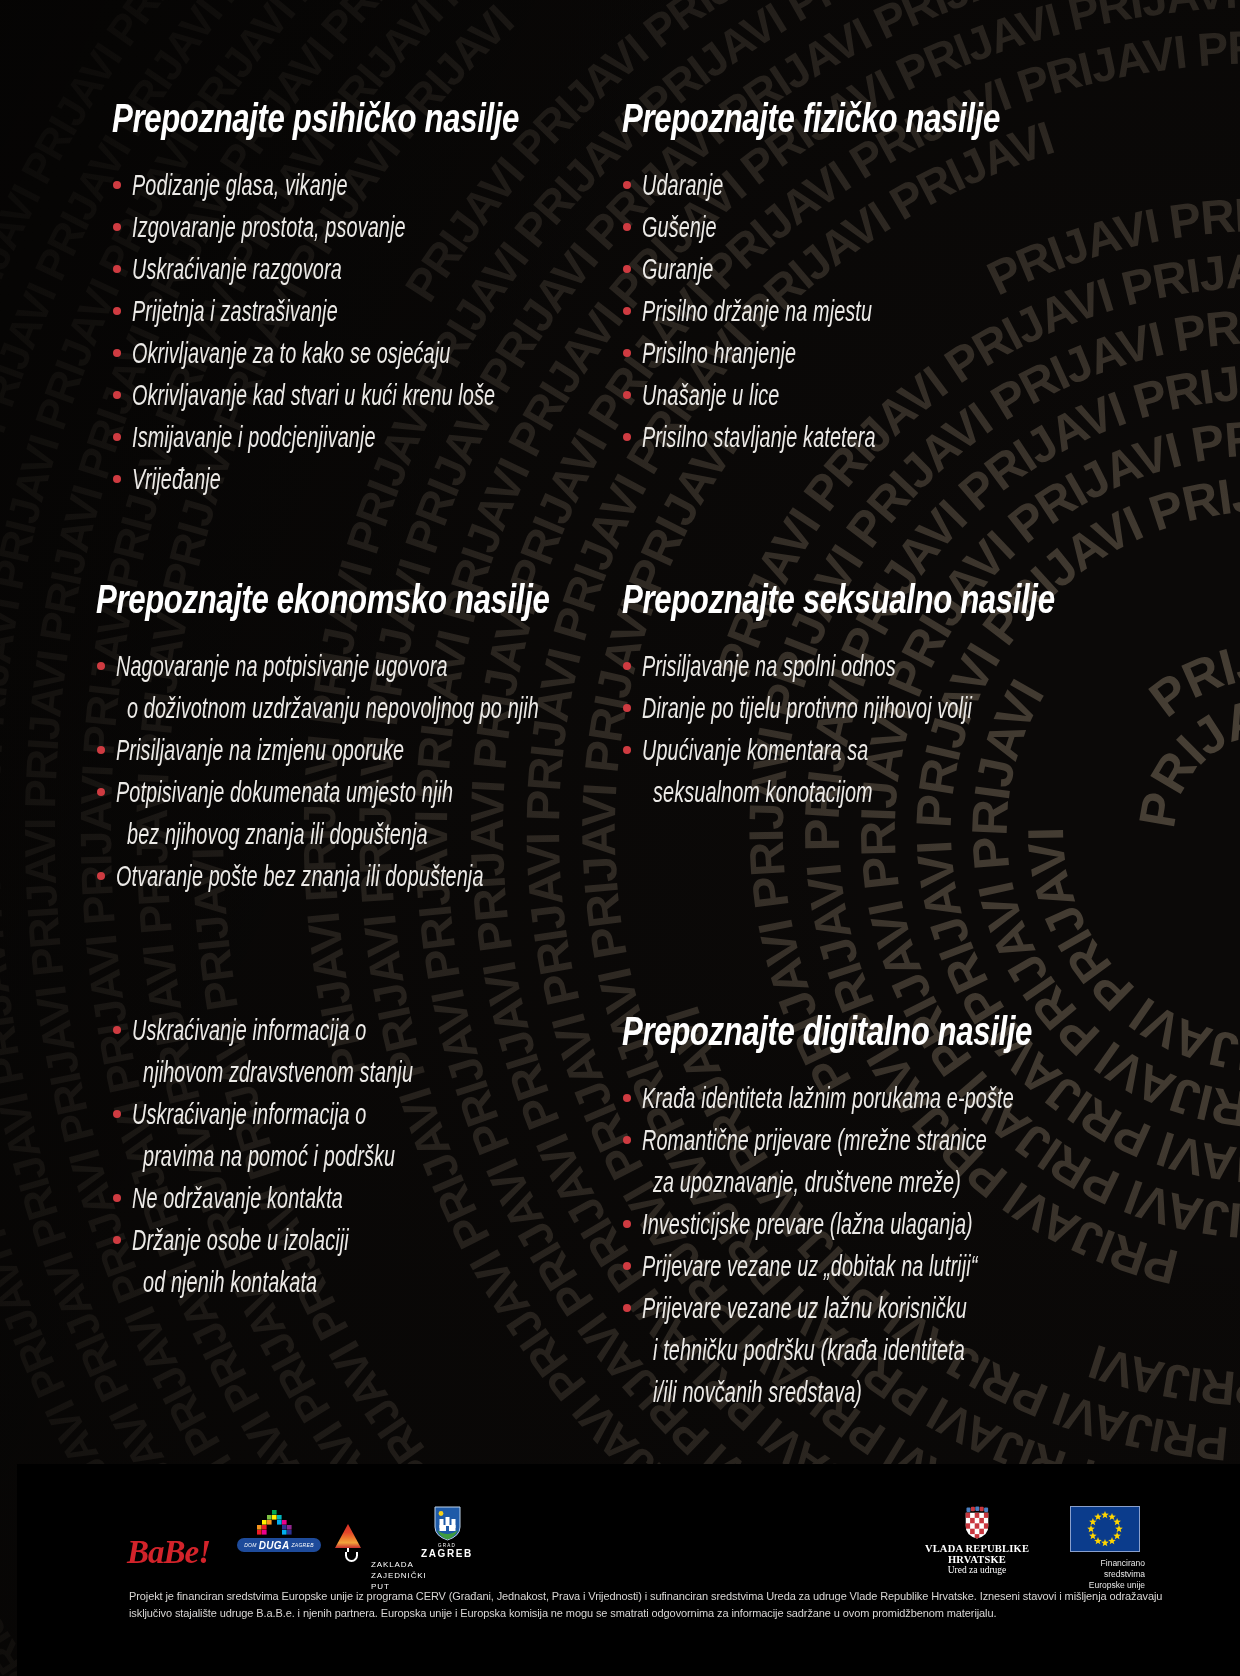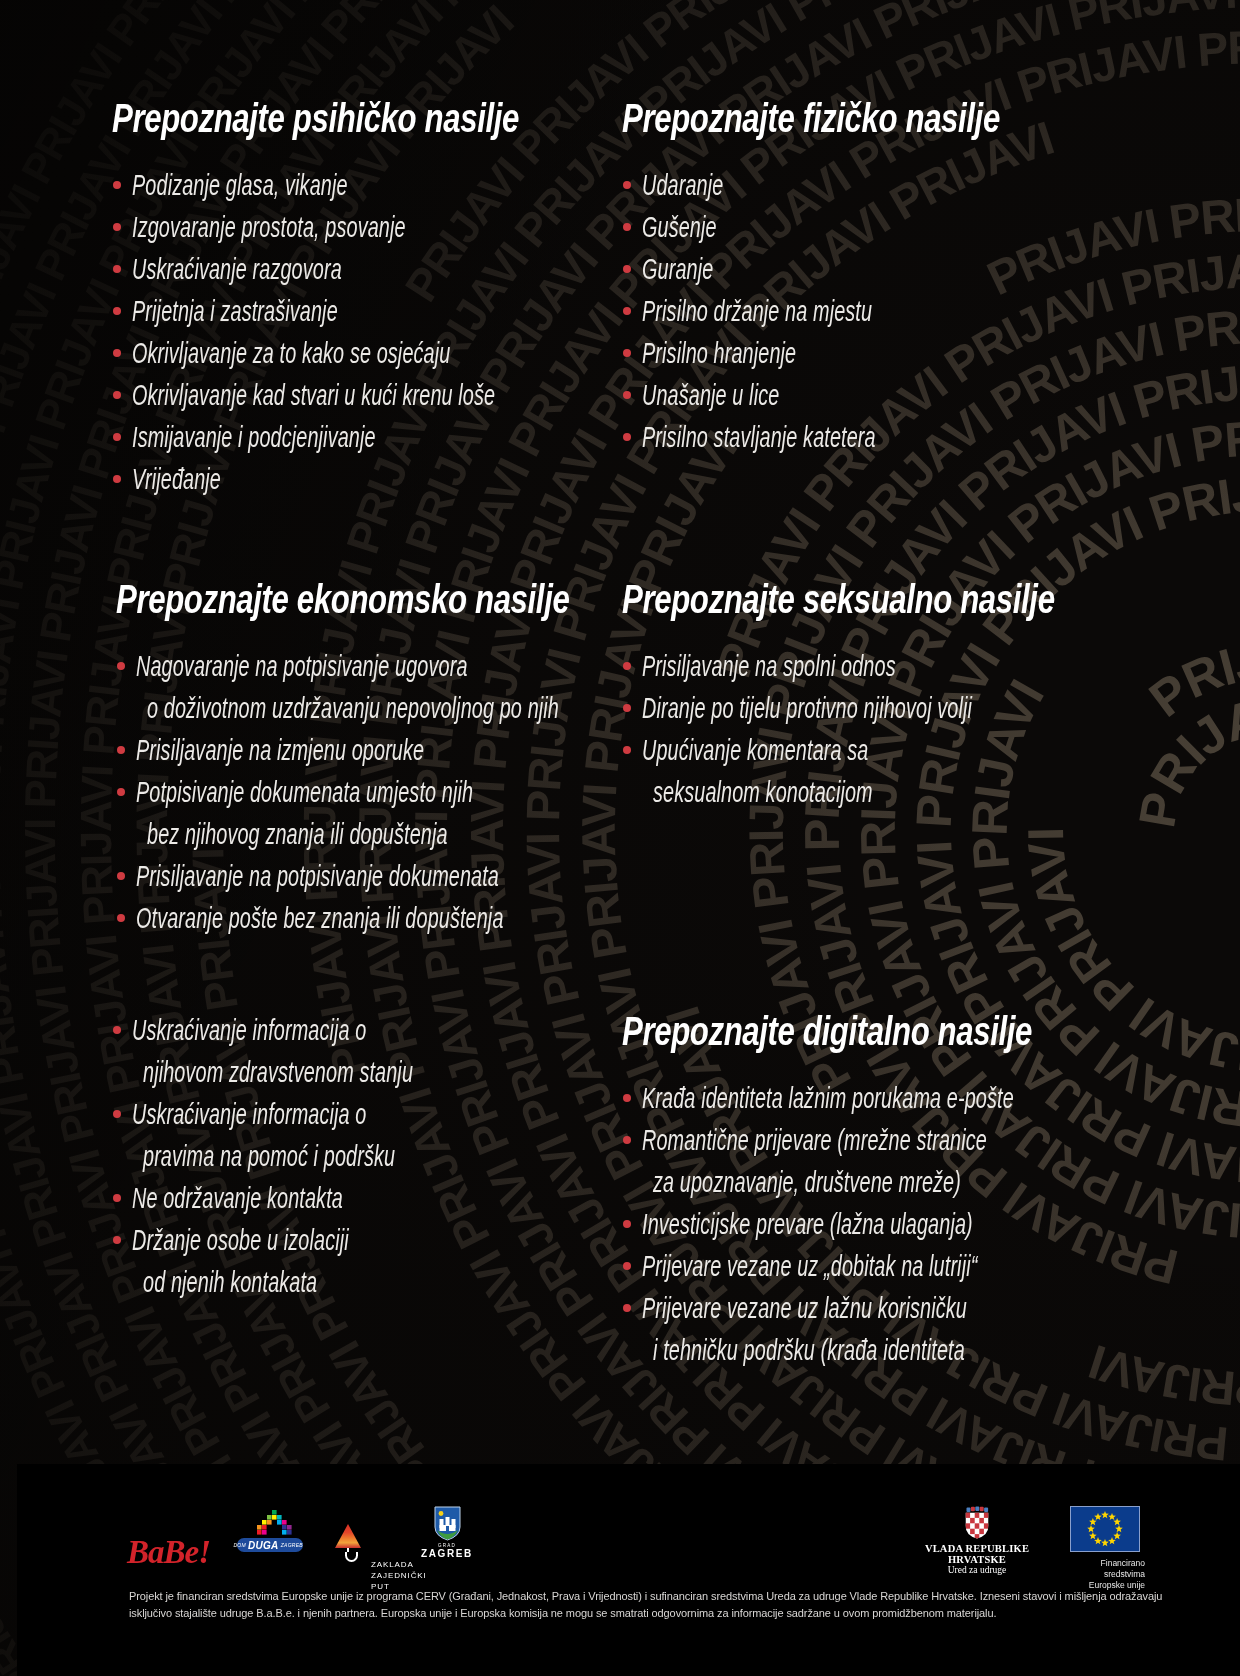--- a/index.html
+++ b/index.html
@@ -11,21 +11,21 @@
   #bg-pattern{position:absolute;left:0;top:0;width:1240px;height:1676px;}
   .vignette{
     position:absolute;inset:0;pointer-events:none;
     background:
       radial-gradient(circle 1750px at 1270px 830px, rgba(5,4,3,0) 18%, rgba(5,4,3,.34) 62%, rgba(5,4,3,.72) 100%),
       linear-gradient(115deg, rgba(0,0,0,.45) 0%, rgba(0,0,0,0) 38%);
   }
   
   .sec{position:absolute;width:520px;}
   .pos-0{left:112px;top:96px;}  .pos-1{left:622px;top:96px;}
-  .pos-2{left:116px;top:577px;} .pos-3{left:622px;top:577px;}
+  .pos-2{left:96px;top:577px;} .pos-3{left:622px;top:577px;}
   .pos-4{left:112px;top:1009px;}.pos-5{left:622px;top:1009px;}
   .sec h2{
     margin:0 0 24px 0;font-size:40px;line-height:44px;font-weight:800;font-style:italic;
     color:#ffffff;white-space:nowrap;letter-spacing:-.5px;
   }
   .sec h2 .t{display:inline-block;transform:scaleX(.78);transform-origin:0 50%;}
   .sec ul{margin:0;padding:0;list-style:none;}
   .sec li{
     position:relative;padding-left:20px;line-height:42px;font-size:30px;font-style:italic;
     color:#eceae7;white-space:nowrap;
@@ -40,22 +40,22 @@
   
   .footer{position:absolute;left:17px;top:1464px;width:1240px;height:212px;background:#000;}
   .logo{position:absolute;color:#fff;}
   
   .logo-babe{left:110px;top:70px;font-family:"Liberation Serif",serif;
     font-weight:bold;font-style:italic;font-size:33px;color:#d2232a;letter-spacing:-1px;}
   
   .logo-duga{left:220px;top:46px;width:74px;text-align:center;}
   .logo-duga svg{display:block;margin:0 auto 2px auto;}
   .duga-banner{
-    width:66px;height:14px;background:#1e4b9b;border-radius:7px;
-    display:flex;align-items:center;justify-content:flex-end;gap:2px;color:#fff;font-style:italic;
+    width:84px;height:14px;background:#1e4b9b;border-radius:7px;
+    display:flex;align-items:center;justify-content:center;gap:2px;color:#fff;font-style:italic;
   }
   .duga-banner .sm{font-size:5px;letter-spacing:.3px;}
   .duga-banner .lg{font-size:10px;font-weight:bold;letter-spacing:.3px;}
   
   .logo-zaklada{left:318px;top:60px;display:flex;gap:10px;align-items:flex-start;}
   .umb{width:26px;}
   .umb-top{
     width:26px;height:24px;
     background:linear-gradient(180deg,#d93025 0%,#e3452a 35%,#ef7c2d 60%,#f2a33c 78%,#c92f2f 100%);
     clip-path:polygon(50% 0,100% 100%,0 100%);
@@ -189,21 +189,20 @@
   </section>
 
   <section class="sec pos-2">
     <h2><span class="t">Prepoznajte ekonomsko nasilje</span></h2>
     <ul>
         <li><span class="t">Nagovaranje na potpisivanje ugovora</span></li>
         <li class="cont"><span class="t">o doživotnom uzdržavanju nepovoljnog po njih</span></li>
         <li><span class="t">Prisiljavanje na izmjenu oporuke</span></li>
         <li><span class="t">Potpisivanje dokumenata umjesto njih</span></li>
         <li class="cont"><span class="t">bez njihovog znanja ili dopuštenja</span></li>
-        <li><span class="t">Prisiljavanje na potpisivanje dokumenata</span></li>
         <li><span class="t">Otvaranje pošte bez znanja ili dopuštenja</span></li>
       </ul>
   </section>
 
   <section class="sec pos-3">
     <h2><span class="t">Prepoznajte seksualno nasilje</span></h2>
     <ul>
         <li><span class="t">Prisiljavanje na spolni odnos</span></li>
         <li><span class="t">Diranje po tijelu protivno njihovoj volji</span></li>
         <li><span class="t">Upućivanje komentara sa</span></li>
@@ -226,20 +225,21 @@
   <section class="sec pos-5">
     <h2><span class="t">Prepoznajte digitalno nasilje</span></h2>
     <ul>
         <li><span class="t">Krađa identiteta lažnim porukama e-pošte</span></li>
         <li><span class="t">Romantične prijevare (mrežne stranice</span></li>
         <li class="cont"><span class="t">za upoznavanje, društvene mreže)</span></li>
         <li><span class="t">Investicijske prevare (lažna ulaganja)</span></li>
         <li><span class="t">Prijevare vezane uz „dobitak na lutriji“</span></li>
         <li><span class="t">Prijevare vezane uz lažnu korisničku</span></li>
         <li class="cont"><span class="t">i tehničku podršku (krađa identiteta</span></li>
+        <li class="cont"><span class="t">i/ili novčanih sredstava)</span></li>
       </ul>
   </section>
 
   <div class="footer">
 
     <div class="logo logo-babe">
       <span>BaBe!</span>
     </div>
 
     <div class="logo logo-duga">

